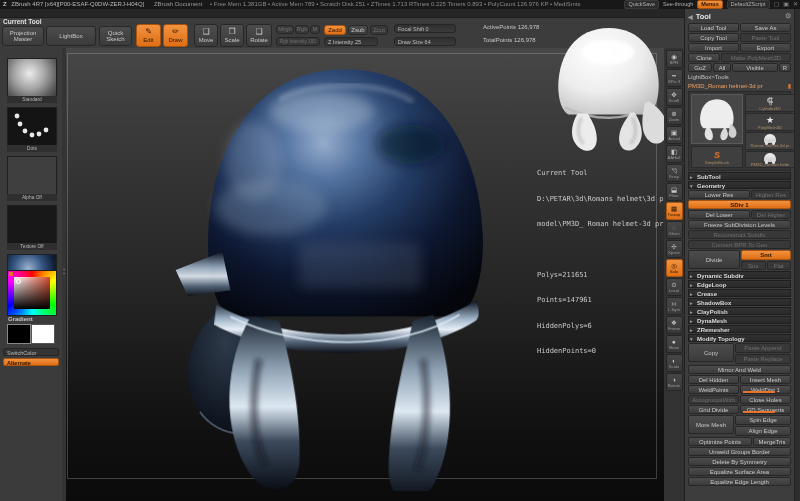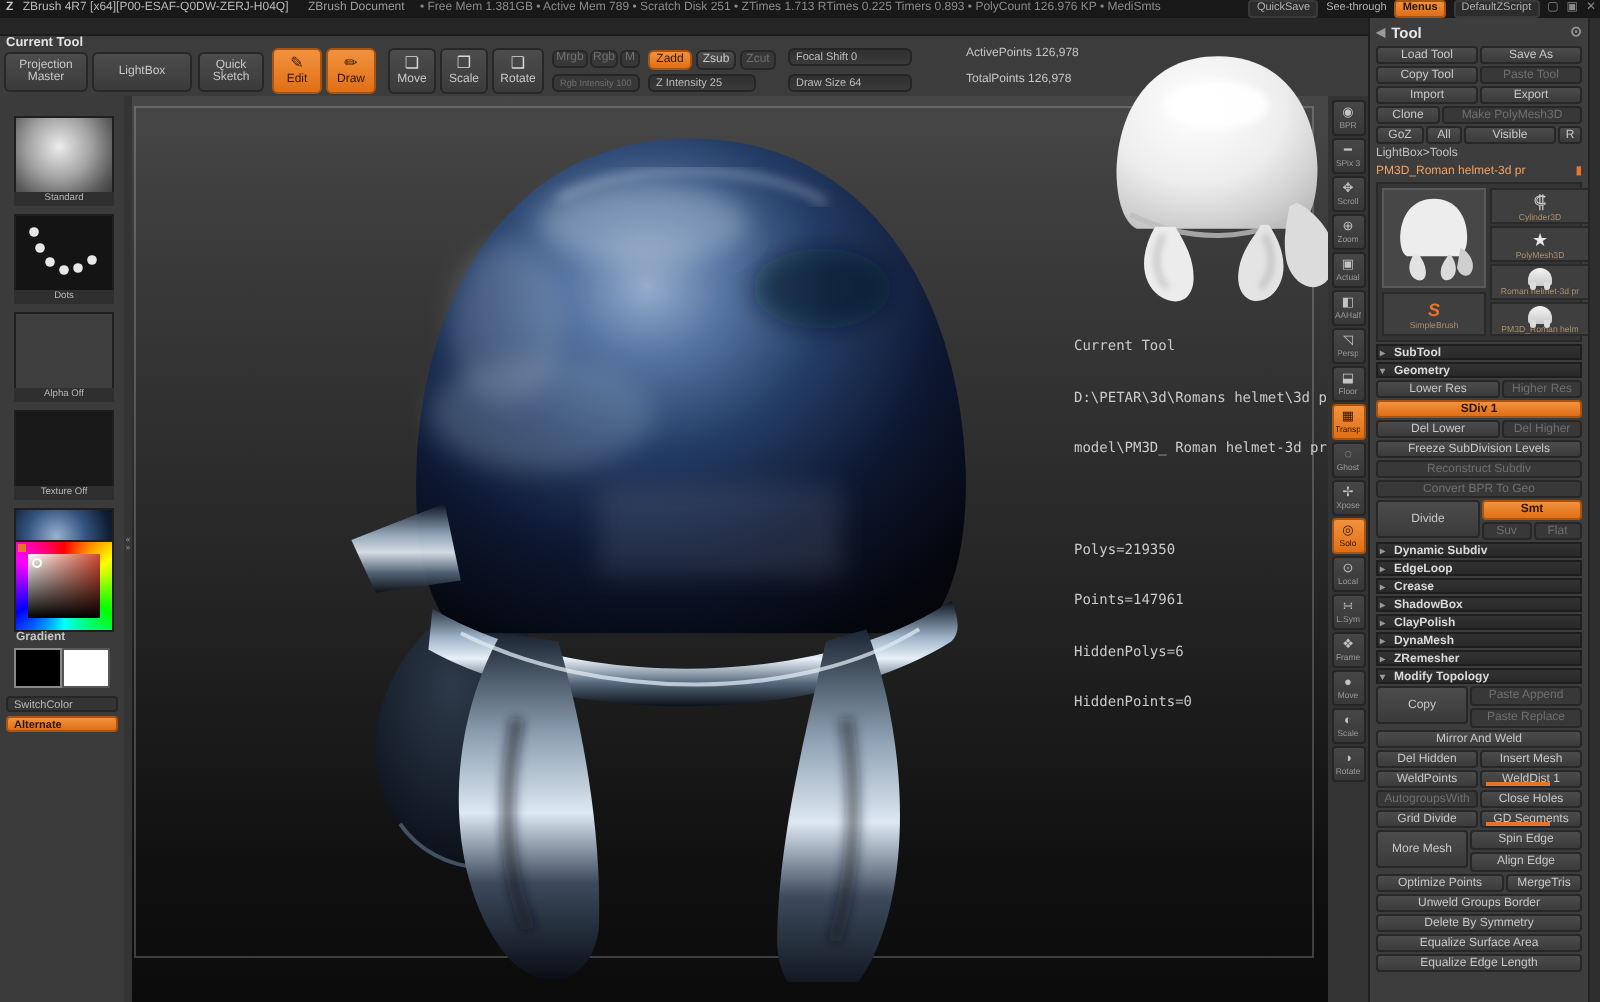--- a/index.html
+++ b/index.html
@@ -261,21 +261,21 @@
         <path d="M88,94 C93,104 92,114 86,120" stroke="#b4b4b4" stroke-width="3" fill="none" opacity=".7"></path>
         <ellipse cx="64" cy="30" rx="26" ry="12" fill="#ffffff" opacity=".9"></ellipse>
       </g>
     </svg>
 
     <div class="info">
       <div>Current Tool</div>
       <div>D:\PETAR\3d\Romans helmet\3d print</div>
       <div>model\PM3D_ Roman helmet-3d print</div>
       <div class="gap"></div>
-      <div>Polys=219350</div>
+      <div>Polys=211651</div>
       <div>Points=147961</div>
       <div>HiddenPolys=6</div>
       <div>HiddenPoints=0</div>
     </div>
   </div>
 
   <div class="ltray">
     <div class="thumb th-brush" style="top:10px;"></div>
     <div class="tlabel" style="top:48px;">Standard</div>
     <div class="thumb" style="top:59px;background:#141414;">

